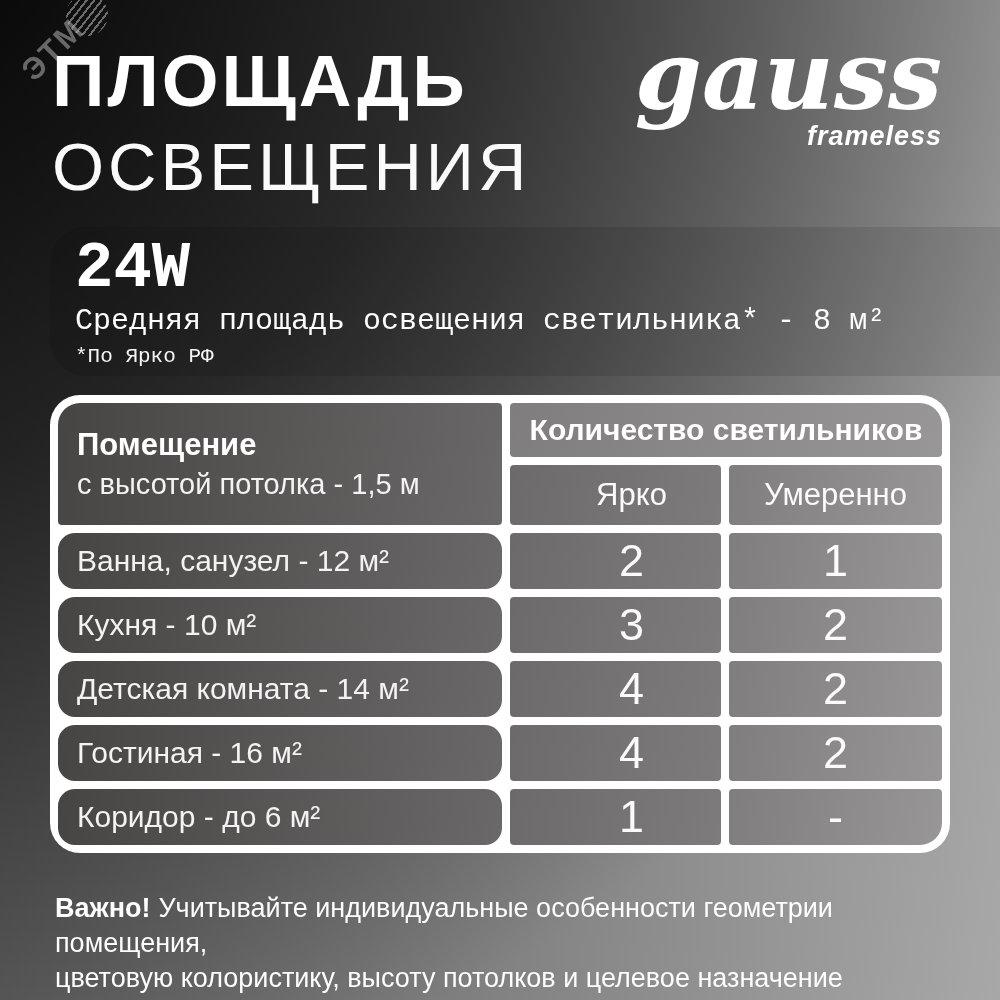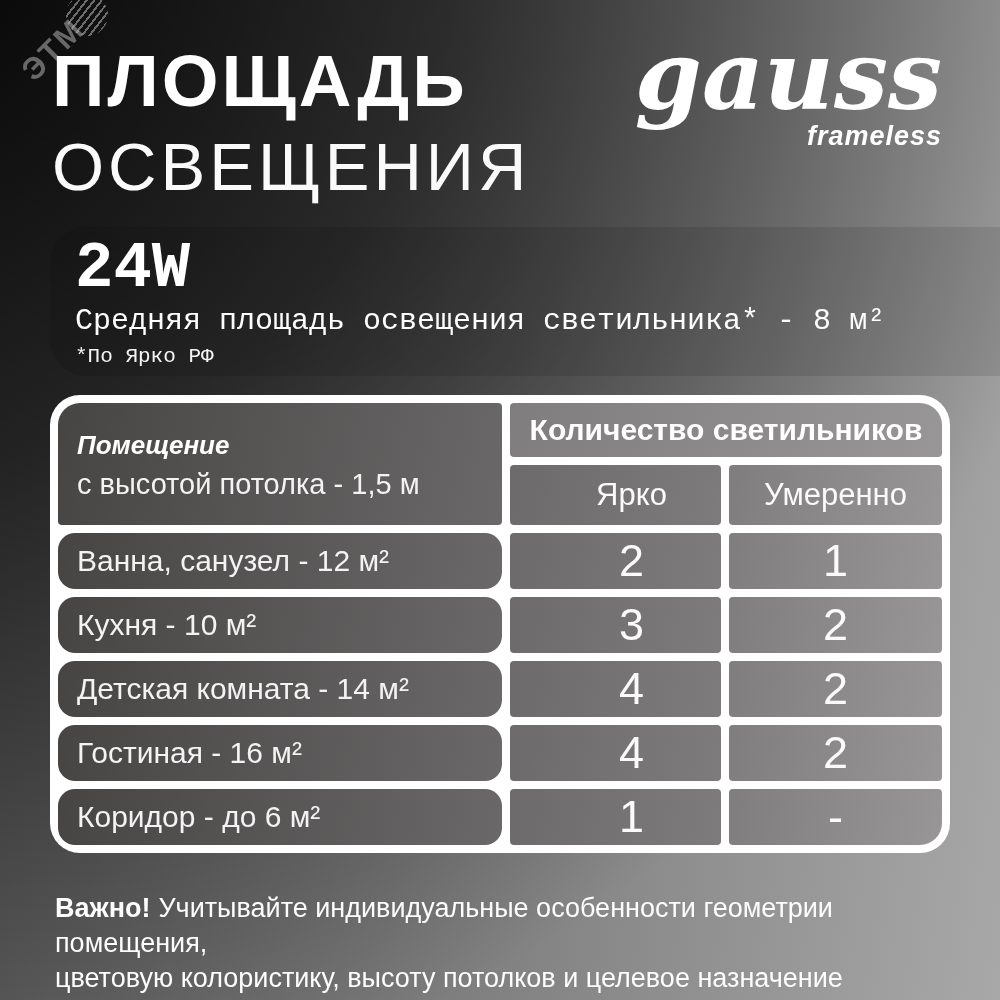--- a/index.html
+++ b/index.html
@@ -66,21 +66,21 @@
     border-radius:4px;color:#fff;box-sizing:border-box;
   }
   .bg1{background:linear-gradient(100deg,#474444,#6a6868);}
   .bg2{background:linear-gradient(100deg,#6c6a6a,#7d7b7b);padding-left:32px;}
   .bg3{background:linear-gradient(100deg,#7f7d7d,#989696);}
   .tl{border-top-left-radius:22px;}
   .tr{border-top-right-radius:22px;}
   .bl{border-bottom-left-radius:22px;}
   .br{border-bottom-right-radius:22px;}
   .hdr-room{grid-area:1/1/3/2;flex-direction:column;align-items:flex-start;justify-content:center;padding-left:19px;}
-  .hdr-room .hr1{font-size:26px;font-weight:700;line-height:36px;font-style:italic;}
+  .hdr-room .hr1{font-size:31px;font-weight:700;line-height:36px;}
   .hdr-room .hr2{font-size:29px;font-weight:400;line-height:34px;margin-top:4px;color:#f3f3f3;}
   .hdr-kol{grid-area:1/2/2/4;font-size:30px;font-weight:700;}
   .colhead{font-size:31px;font-weight:400;color:#fbfbfb;}
   .room-col{justify-content:flex-start;padding-left:19px;font-size:30px;font-weight:400;color:#f3f3f3;border-radius:17px;}
   .num{font-size:45px;font-weight:400;color:#fbfbfb;}
 
   
   .footer{position:absolute;left:55px;top:891px;width:920px;font-size:27px;line-height:35px;font-weight:400;color:#fdfdfd;}
   .footer strong{font-weight:700;margin-right:8px;}
 </style>

